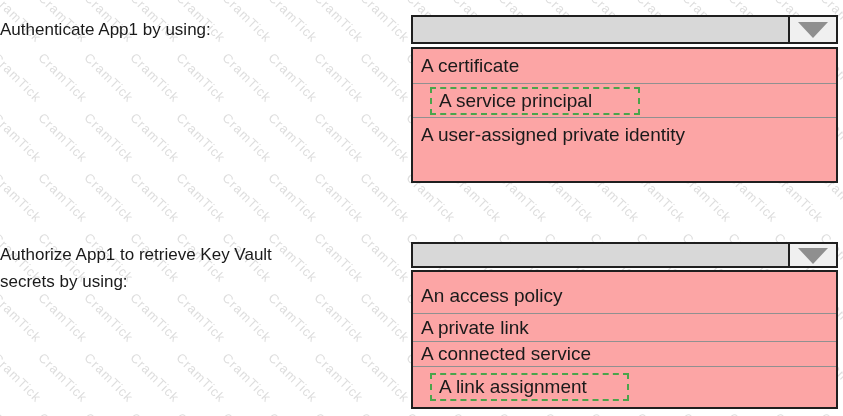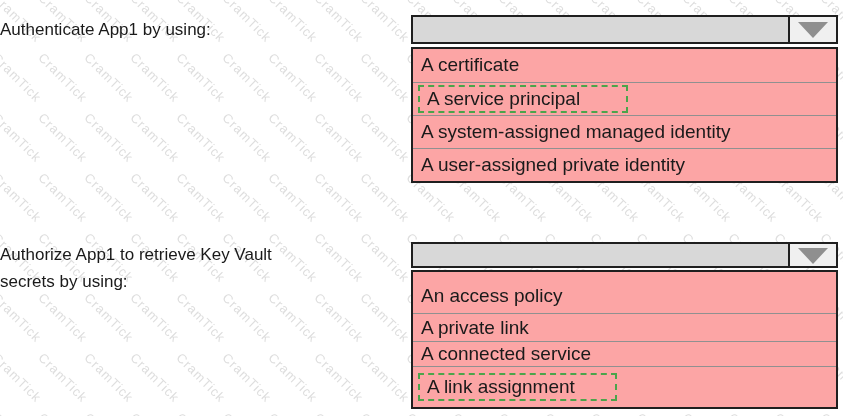--- a/index.html
+++ b/index.html
@@ -46,21 +46,21 @@
   .row{
     display:flex;align-items:center;box-sizing:border-box;
     padding-left:8px;font-size:19px;
   }
   .row + .row{border-top:1px solid #909090;}
   #dd-list-1 .row{height:34px;}
   #dd-list-2 .row:nth-child(1){height:42px;padding-top:8px;}
   #dd-list-2 .row:nth-child(2){height:29px;}
   #dd-list-2 .row:nth-child(3){height:26px;}
   #dd-list-2 .row:nth-child(4){height:42px;}
-  .row.selected{padding-left:4px;}
+  .row.selected{padding-left:16px;}
   .selected-box{
     display:inline-flex;align-items:center;box-sizing:border-box;
     border:2px dashed #4ba44b;height:28px;margin-left:1px;padding:0 8px 0 7px;
   }
   #dd-list-1 .selected-box{min-width:210px;}
   #dd-list-2 .selected-box{min-width:199px;}
 </style>
 </head>
 <body>
 
@@ -235,23 +235,20 @@
   <div class="dd-list" id="dd-list-1">
     <div class="row">
       <span>A certificate</span>
     </div>
     <div class="row selected">
       <span class="selected-box">
         <span>A service principal</span>
       </span>
     </div>
     <div class="row">
-      <span>A system-assigned managed identity</span>
-    </div>
-    <div class="row">
       <span>A user-assigned private identity</span>
     </div>
   </div>
 
   <div class="q-label" id="label-2">
     <div>Authorize App1 to retrieve Key Vault</div>
     <div>secrets by using:</div>
   </div>
 
   <div class="dd-header" id="dd-header-2">

